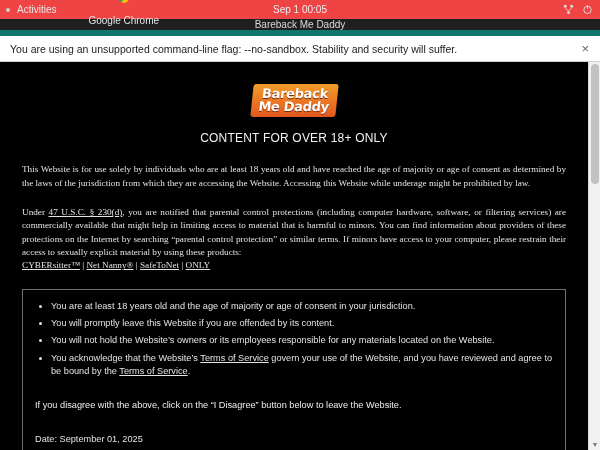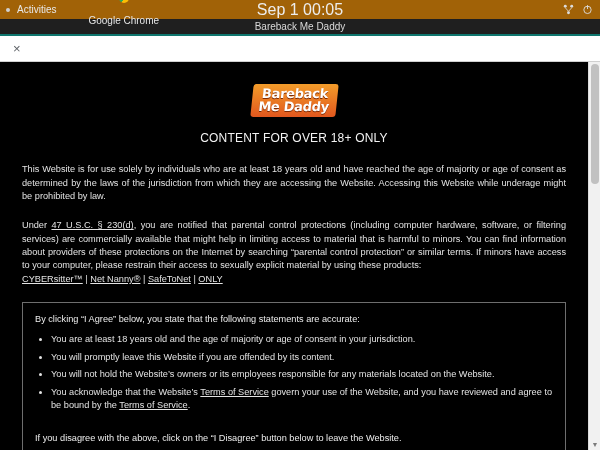--- a/index.html
+++ b/index.html
@@ -6,21 +6,21 @@
   html, body {
     width: 600px; height: 450px;
     background: #000;
     font-family: "Liberation Sans", sans-serif;
     overflow: hidden;
   }
 
   
   .topbar {
     height: 19px;
-    background: #a16207;
+    background: #ef4444;
     display: flex;
     align-items: center;
     color: #e6e6e6;
     font-size: 10px;
     position: relative;
   }
   .topbar .left {
     display: flex; align-items: center; gap: 4px;
     padding-left: 6px;
   }
@@ -38,21 +38,21 @@
     position: relative;
   }
   .chrome-logo::after {
     content: ""; position: absolute; left: 2.6px; top: 2.6px;
     width: 4.8px; height: 4.8px; border-radius: 50%;
     background: #4285f4; border: 1px solid #fff;
     box-sizing: border-box;
   }
   .topbar .center {
     position: absolute; left: 0; right: 0;
-    text-align: center; font-size: 16px; color: #ededed;
+    text-align: center; font-size: 10px; color: #ededed;
     pointer-events: none;
   }
   .topbar .right {
     margin-left: auto; display: flex; align-items: center; gap: 8px;
     padding-right: 7px;
   }
   .sysicon { display: block; }
 
   
   .window {
@@ -62,21 +62,21 @@
     flex-direction: column;
   }
   .titlebar {
     height: 17px;
     background: #1f1f1f;
     color: #d9d9d9;
     font-size: 10px;
     display: flex;
     align-items: center;
     justify-content: center;
-    border-bottom: 2px solid #0f766e;
+    border-bottom: 6px solid #0f766e;
   }
   .infobar {
     height: 26px;
     background: #ffffff;
     border-bottom: 1px solid #d0d0d0;
     display: flex;
     align-items: center;
     padding: 0 8px 0 10px;
     color: #202124;
     font-size: 10.5px;
@@ -128,35 +128,36 @@
     font-size: 12px;
     letter-spacing: .2px;
     color: #f2f2f2;
     margin: 13px 0 16px 0;
   }
 
   p.para {
     text-align: justify;
     margin: 0 0 16px 0;
     color: #e3e3e3;
+    font-family: Liberation Serif, serif;
   }
   a, .lnk {
     color: #e3e3e3;
     text-decoration: underline;
   }
 
   .agreebox {
     border: 1px solid #6e6e6e;
     padding: 10px 12px 11px 12px;
     margin-top: 2px;
   }
   .agreebox .intro { margin-bottom: 7px; color: #ededed; }
   .agreebox ul { margin: 0 0 20px 16px; }
   .agreebox li { margin-bottom: 4px; color: #e3e3e3; text-align: left; }
-  .agreebox .disagree-note { margin-bottom: 8px; color: #ededed; }
+  .agreebox .disagree-note { margin-bottom: 21px; color: #ededed; }
   .agreebox .date { color: #e3e3e3; }
 
   
   .scrollbar {
     position: absolute;
     top: 0; right: 0; bottom: 0;
     width: 12px;
     background: #f1f1f1;
     border-left: 1px solid #dcdcdc;
   }
@@ -202,20 +203,21 @@
   </div>
 </div>
 
 <div class="window">
 
   <div class="titlebar">
     <span>Bareback Me Daddy</span>
   </div>
 
   <div class="infobar">
+    <span class="msg">You are using an unsupported command-line flag: --no-sandbox. Stability and security will suffer.</span>
     <span class="close">×</span>
   </div>
 
   <div class="viewport">
 
     <div class="page">
 
       <div class="logo-wrap">
         <span class="logo">
           <span>Bareback</span>
@@ -227,21 +229,20 @@
 
       <p class="para">This Website is for use solely by individuals who are at least 18 years old and have reached the age of majority or age of consent as determined by the laws of the jurisdiction from which they are accessing the Website. Accessing this Website while underage might be prohibited by law.</p>
 
       <p class="para">
         <span>Under </span><a href="#" class="lnk">47 U.S.C. § 230(d)</a><span>, you are notified that parental control protections (including computer hardware, software, or filtering services) are commercially available that might help in limiting access to material that is harmful to minors. You can find information about providers of these protections on the Internet by searching “parental control protection” or similar terms. If minors have access to your computer, please restrain their access to sexually explicit material by using these products:</span>
         <br>
         <a href="#" class="lnk">CYBERsitter™</a><span> | </span><a href="#" class="lnk">Net Nanny®</a><span> | </span><a href="#" class="lnk">SafeToNet</a><span> | </span><a href="#" class="lnk">ONLY</a>
       </p>
 
       <div class="agreebox">
-        <div class="intro">By clicking “I Agree” below, you state that the following statements are accurate:</div>
         <ul>
           <li>You are at least 18 years old and the age of majority or age of consent in your jurisdiction.</li>
           <li>You will promptly leave this Website if you are offended by its content.</li>
           <li>You will not hold the Website’s owners or its employees responsible for any materials located on the Website.</li>
           <li><span>You acknowledge that the Website’s </span><a href="#" class="lnk">Terms of Service</a><span> govern your use of the Website, and you have reviewed and agree to be bound by the </span><a href="#" class="lnk">Terms of Service</a><span>.</span></li>
         </ul>
         <div class="disagree-note">If you disagree with the above, click on the “I Disagree” button below to leave the Website.</div>
         <div class="date">Date: September 01, 2025</div>
       </div>
 

